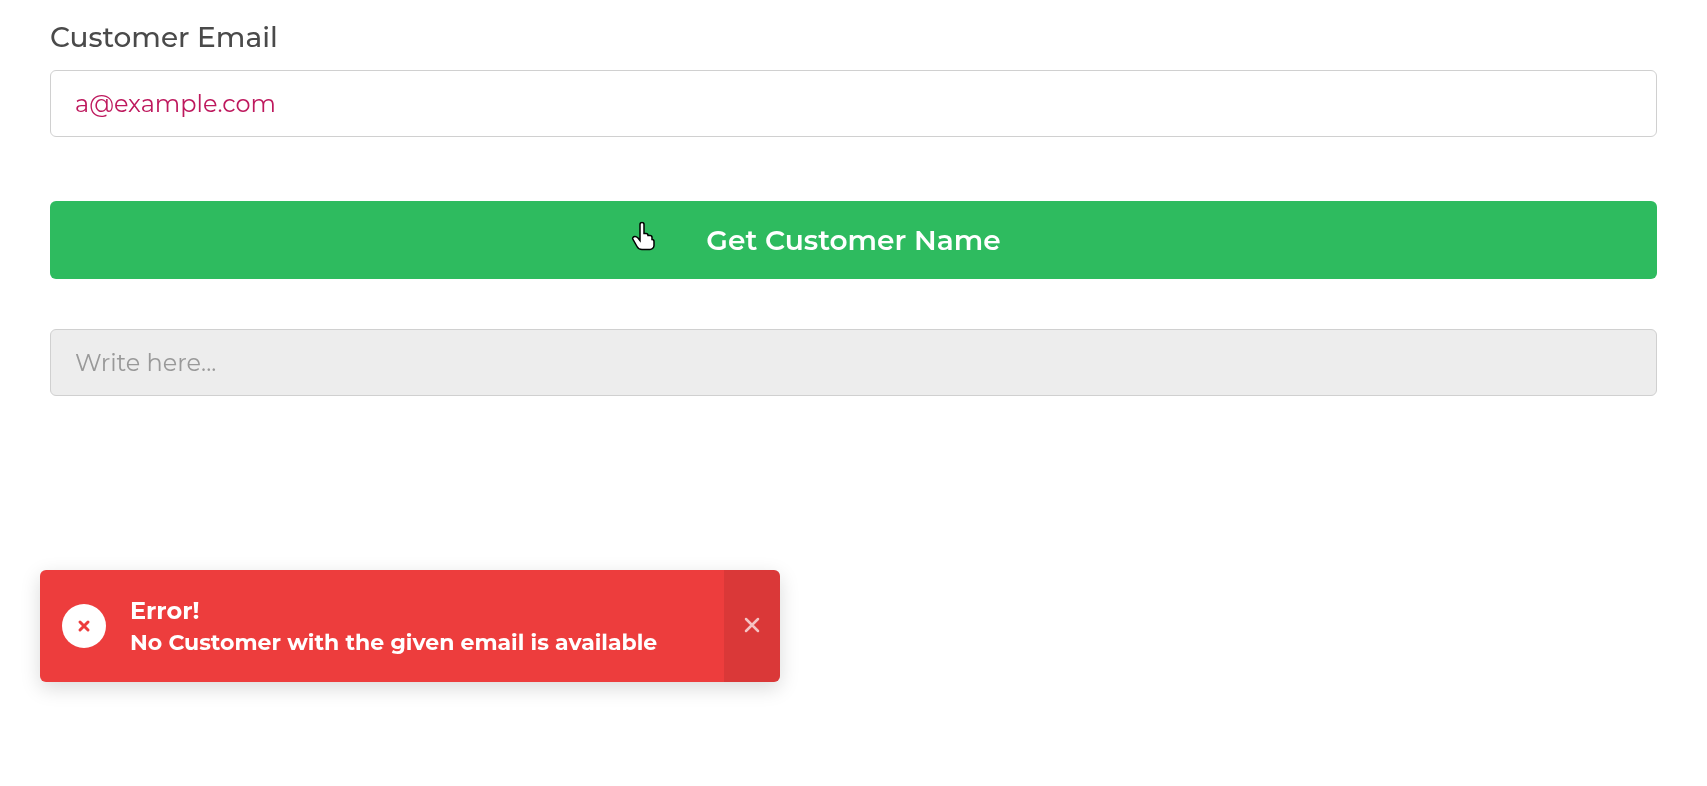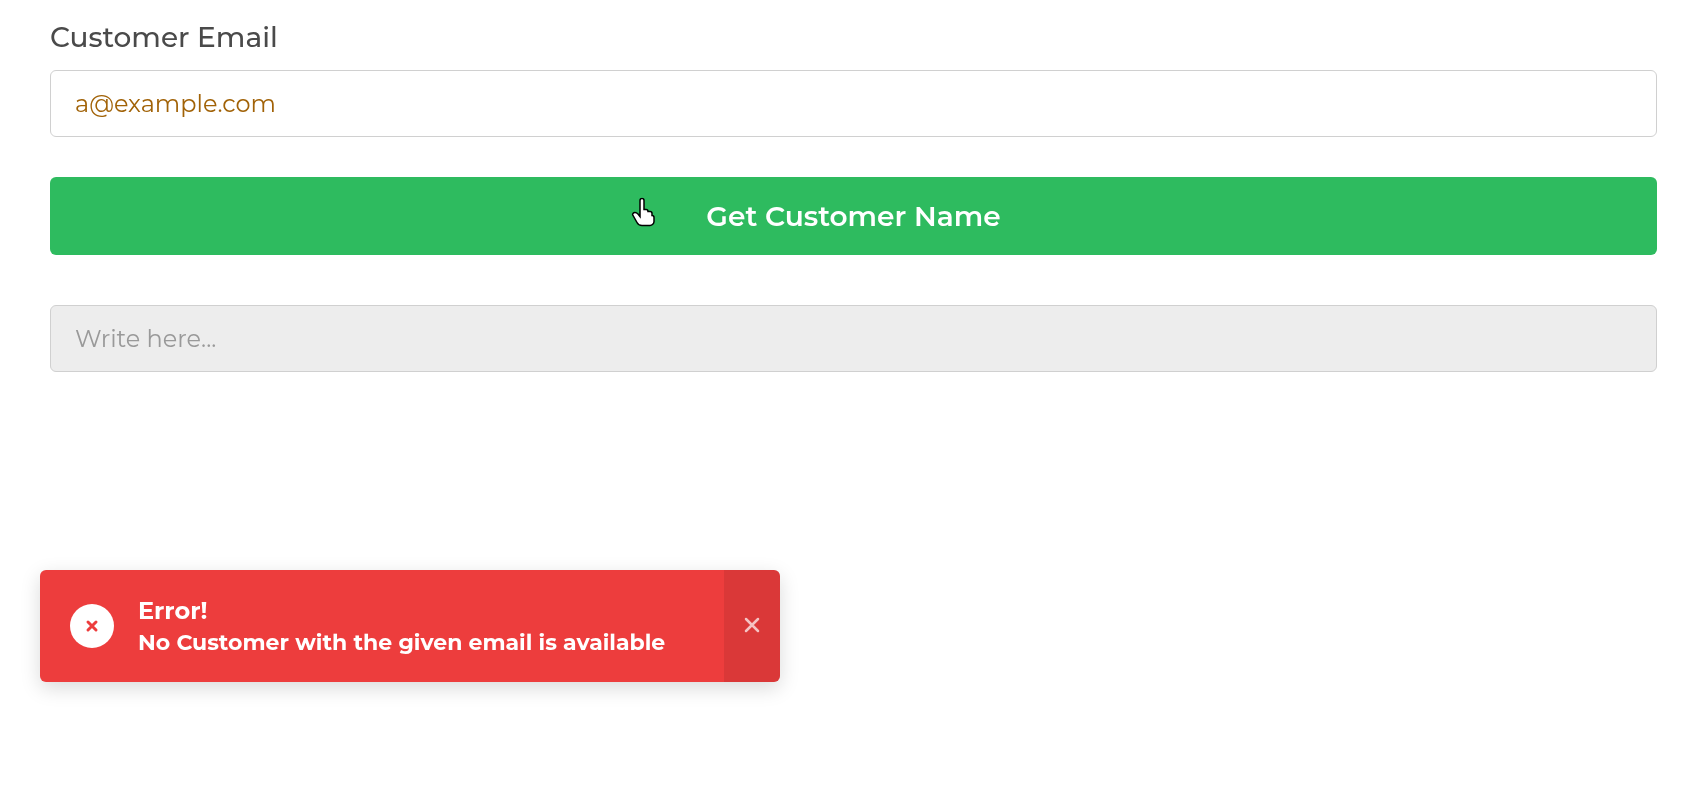--- a/index.html
+++ b/index.html
@@ -8,35 +8,35 @@
       padding: 0;
     }
     body {
       font-family: 'Montserrat', -apple-system, BlinkMacSystemFont, 'Segoe UI', Roboto, sans-serif;
       background: #ffffff;
       padding: 20px 50px;
       position: relative;
       min-height: 786px;
     }
     .form-group {
-      margin-bottom: 40px;
+      margin-bottom: 64px;
     }
     .form-label {
       display: block;
       font-size: 28px;
       font-weight: 500;
       color: #4a4a4a;
       margin-bottom: 16px;
     }
     .form-input {
       width: 100%;
       padding: 18px 24px;
       font-size: 24px;
       font-family: inherit;
-      color: #a16207;
+      color: #be185d;
       background: #ffffff;
       border: 1px solid #d0d0d0;
       border-radius: 6px;
       outline: none;
     }
     .form-input::placeholder {
       color: #999;
     }
     .form-input.readonly {
       background: #ededed;
@@ -65,21 +65,21 @@
     }
     .toast {
       position: absolute;
       left: 40px;
       top: 570px;
       width: 740px;
       background: #ed3d3d;
       border-radius: 6px;
       display: flex;
       align-items: center;
-      padding: 26px 30px;
+      padding: 26px 22px;
       box-shadow: 0 6px 20px rgba(0,0,0,0.15);
       overflow: hidden;
     }
     .toast-icon {
       width: 44px;
       height: 44px;
       background: #ffffff;
       border-radius: 50%;
       display: flex;
       align-items: center;

